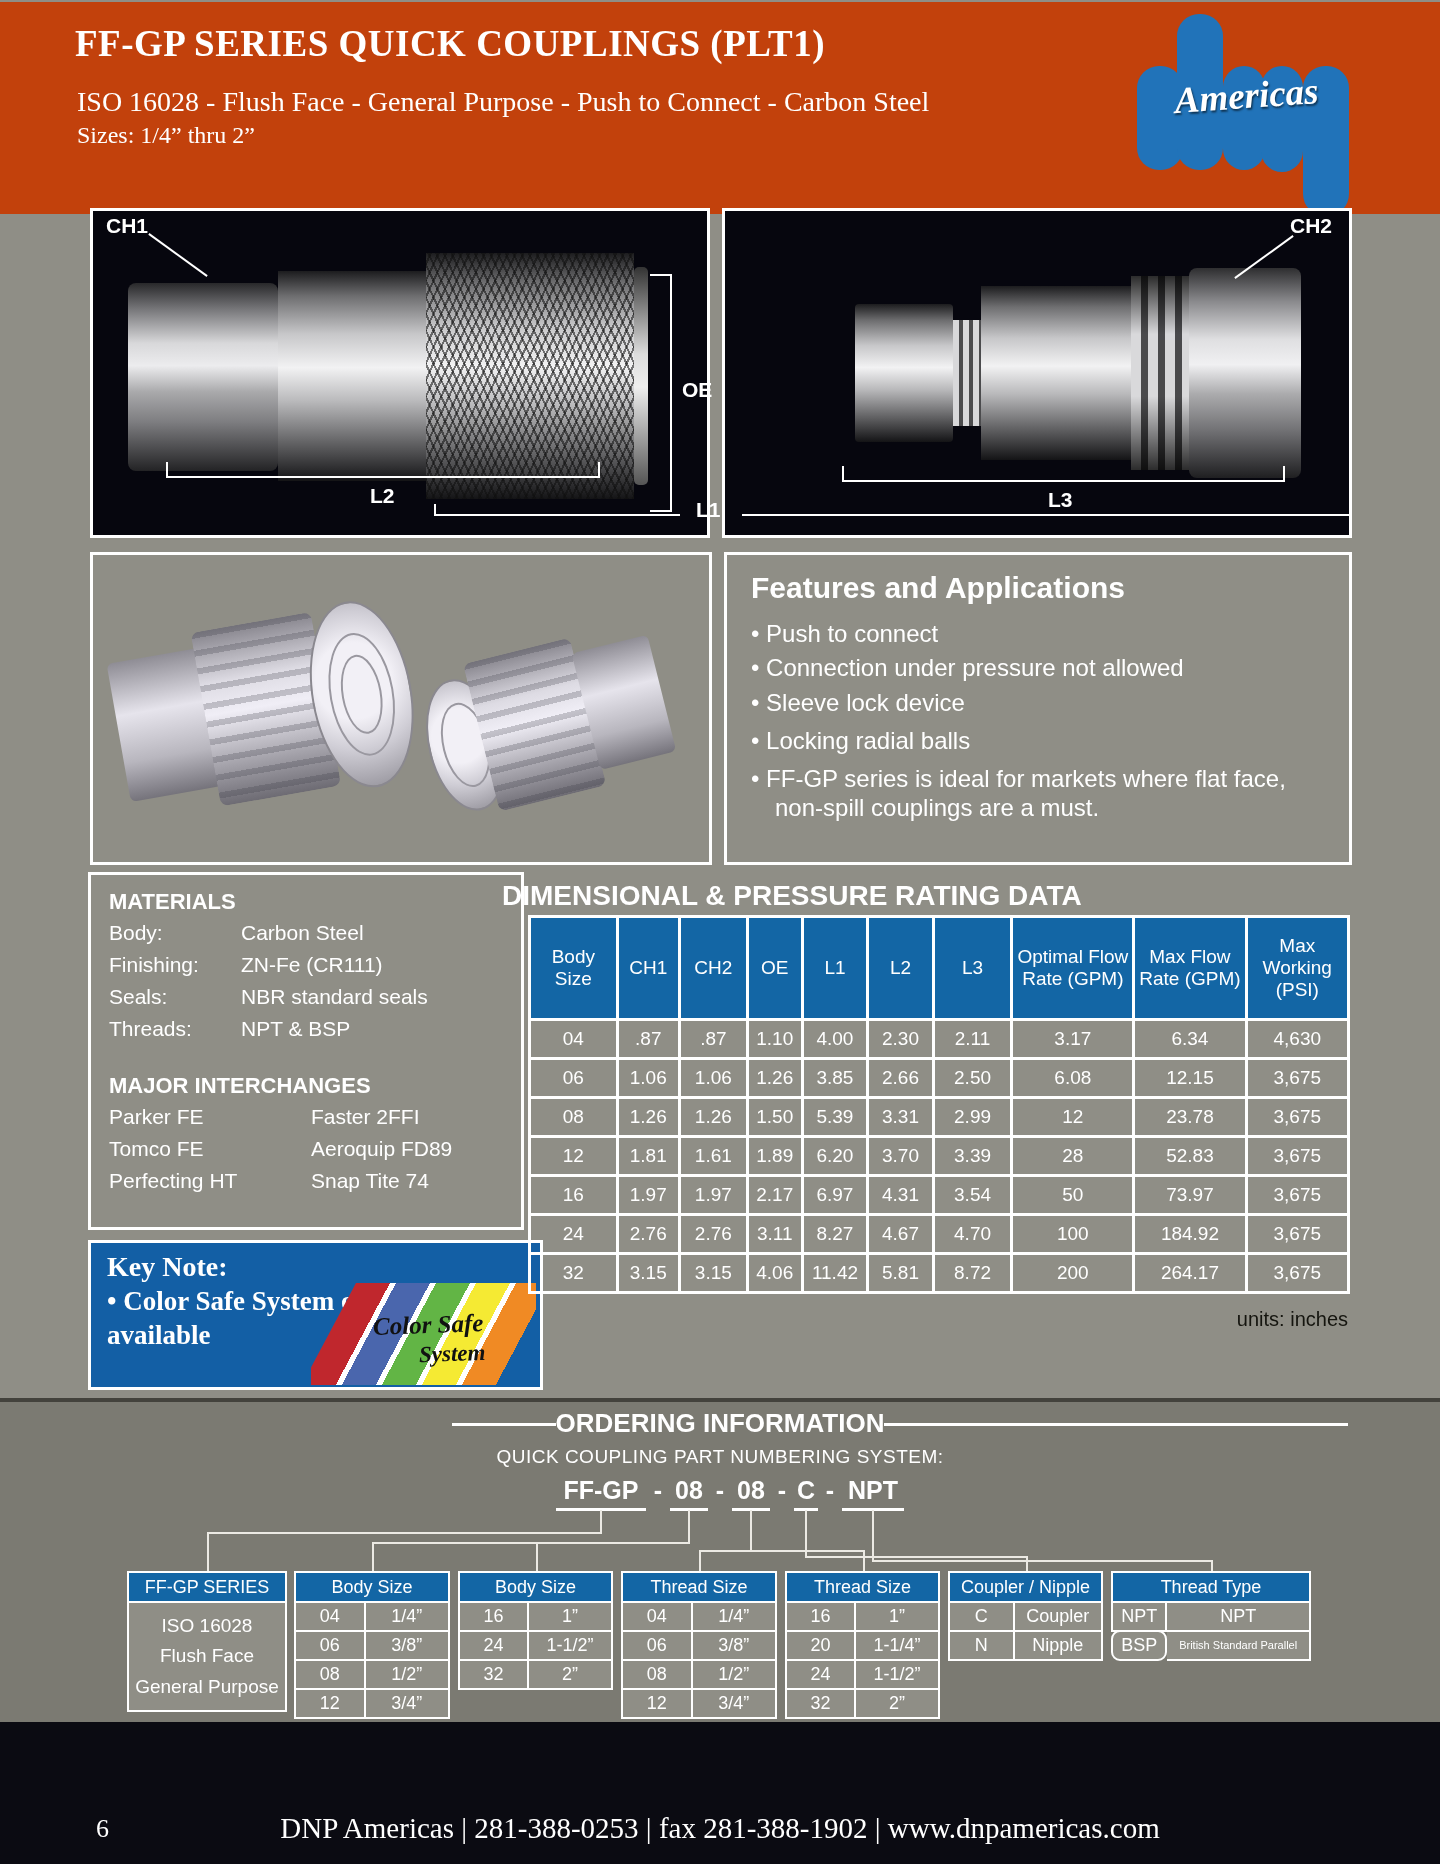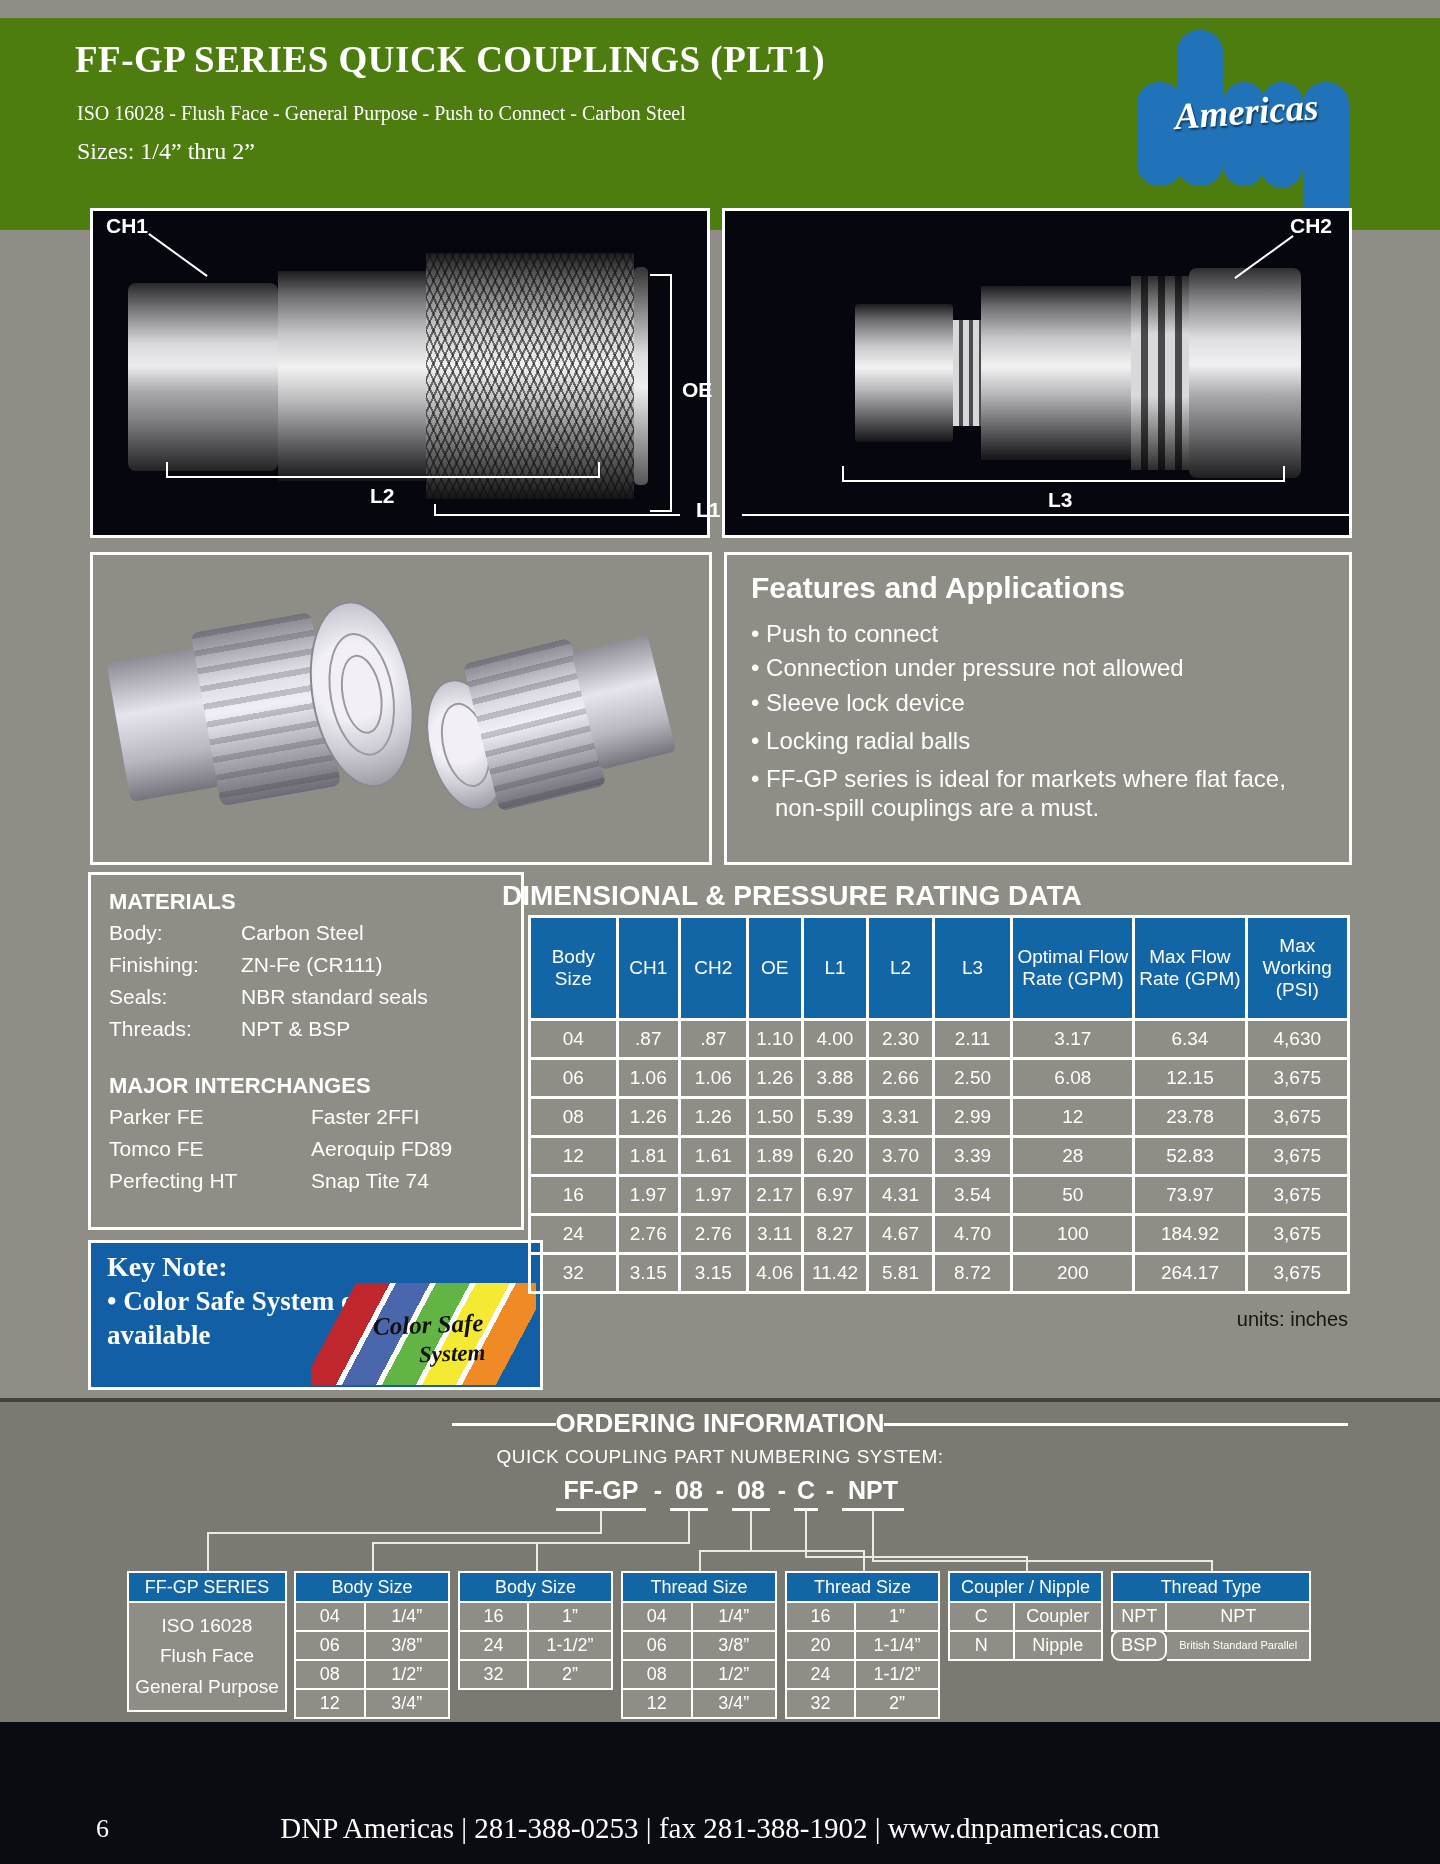--- a/index.html
+++ b/index.html
@@ -1,22 +1,22 @@
 <!DOCTYPE html>
 <html><head>
 <meta charset="utf-8">
 <style>
   html,body{margin:0;padding:0;background:#5a5a55;}
   .page{position:relative;width:1440px;height:1864px;background:#8f8e86;overflow:hidden;
         font-family:"Liberation Sans",sans-serif;margin:0 auto;}
   
-  .masthead{position:absolute;top:18px;left:0;width:1440px;height:212px;background:#4d7c0f;color:#fff;}
+  .masthead{position:absolute;top:2px;left:0;width:1440px;height:212px;background:#c2410c;color:#fff;}
   .masthead h1{position:absolute;left:75px;top:20px;margin:0;font-family:"Liberation Serif",serif;
                font-size:37px;font-weight:bold;letter-spacing:.5px;}
-  .mast-sub{position:absolute;left:77px;top:84px;font-family:"Liberation Serif",serif;font-size:20px;}
+  .mast-sub{position:absolute;left:77px;top:84px;font-family:"Liberation Serif",serif;font-size:28px;}
   .mast-sizes{position:absolute;left:77px;top:120px;font-family:"Liberation Serif",serif;font-size:24px;}
   .logo{position:absolute;right:88px;top:6px;width:215px;height:164px;}
   .logo .bar{position:absolute;background:#2173b9;border-radius:22px;}
   .logo-script{position:absolute;left:2px;top:66px;width:215px;text-align:center;color:#fff;
                font-family:"Liberation Serif",serif;font-style:italic;font-weight:bold;font-size:37px;
                transform:rotate(-4deg);text-shadow:1px 2px 2px rgba(0,0,0,.55);}
   
   .photos{position:absolute;left:90px;top:208px;width:1262px;height:330px;}
   .pbox{position:absolute;top:0;height:330px;background:#06060e;border:3px solid #fff;box-sizing:border-box;}
   .pbox.left{left:0;width:620px;}
@@ -297,21 +297,21 @@
           <td>2.11</td>
           <td>3.17</td>
           <td>6.34</td>
           <td>4,630</td>
         </tr>
         <tr>
           <td>06</td>
           <td>1.06</td>
           <td>1.06</td>
           <td>1.26</td>
-          <td>3.88</td>
+          <td>3.85</td>
           <td>2.66</td>
           <td>2.50</td>
           <td>6.08</td>
           <td>12.15</td>
           <td>3,675</td>
         </tr>
         <tr>
           <td>08</td>
           <td>1.26</td>
           <td>1.26</td>

